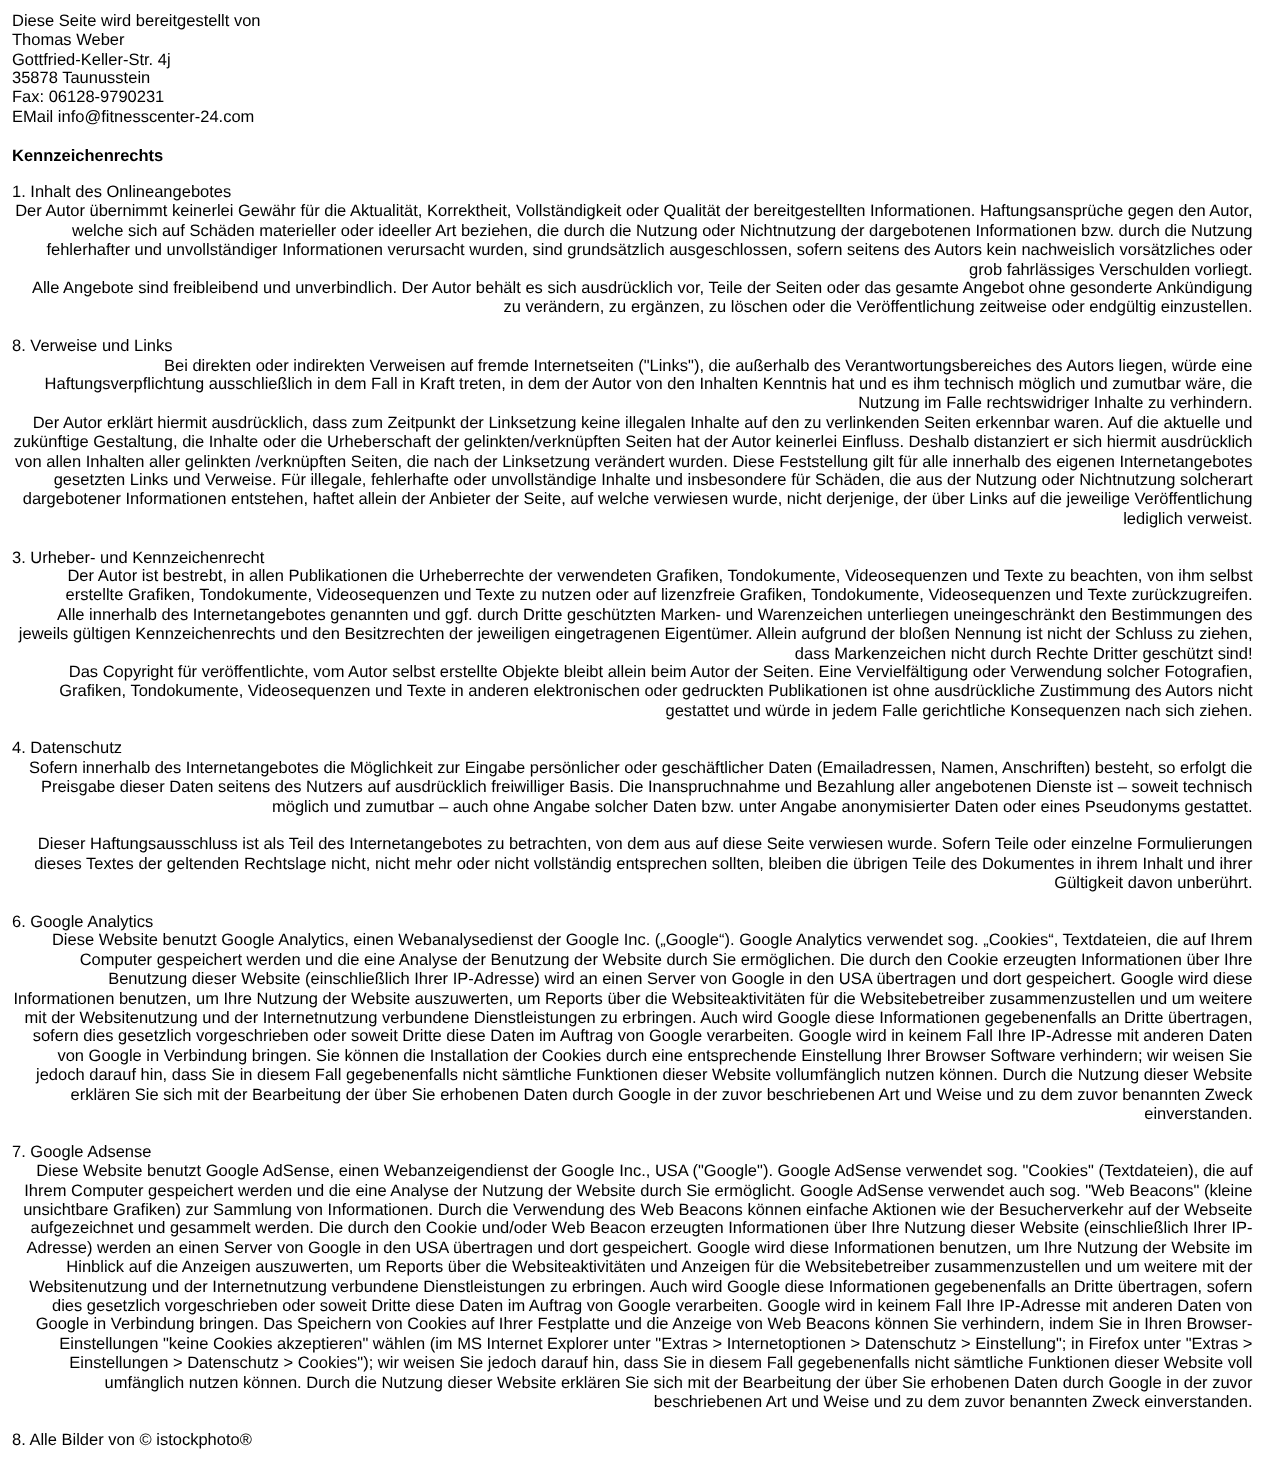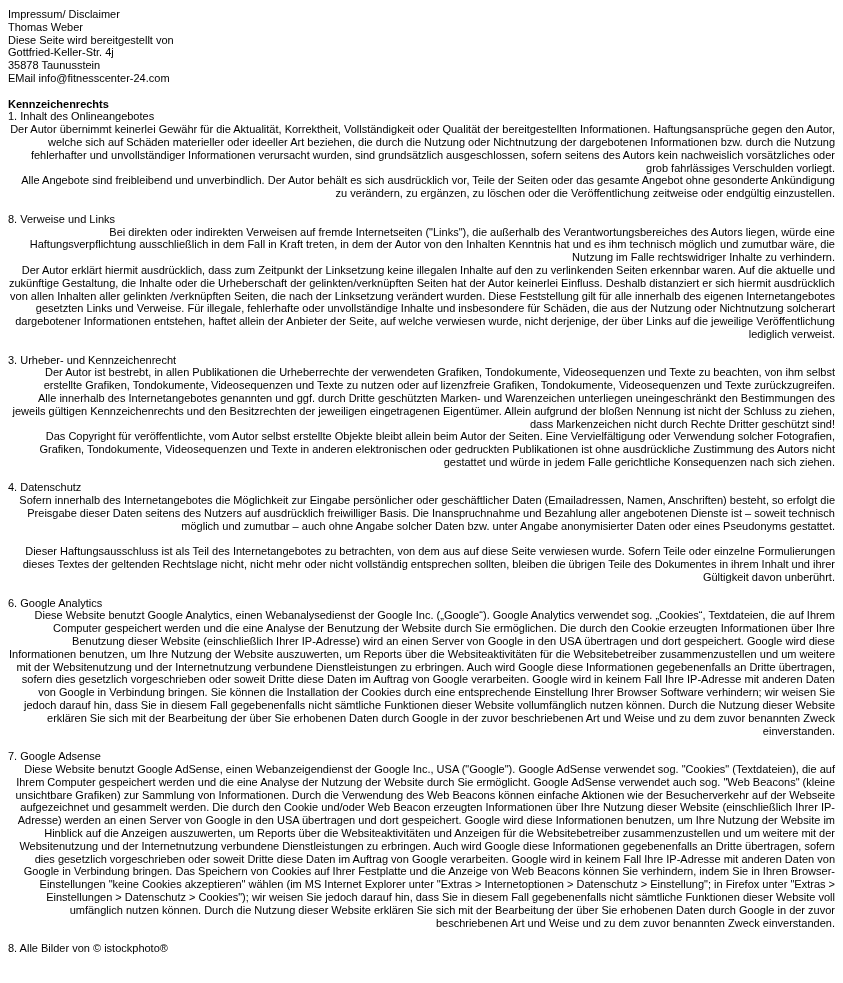--- a/index.html
+++ b/index.html
@@ -23,41 +23,41 @@
     margin: 0;
   }
   .doc-heading {
     font-weight: bold;
     margin-top: 12.8px;
   }
   section {
     margin-top: 12.8px;
   }
   section.no-gap {
-    margin-top: 0;
+    margin-top: 12px;
   }
   .sec-title {
     margin: 0;
   }
   p.para {
     margin: 0;
     text-align: right;
   }
 </style>
 </head>
 <body>
 
 <div class="page">
 
   <div class="header">
-    <div class="line">Impressum/ Disclaimer</div>
+    <div class="line">Diese Seite wird bereitgestellt von</div>
     <div class="line">Thomas Weber</div>
-    <div class="line">Diese Seite wird bereitgestellt von</div>
     <div class="line">Gottfried-Keller-Str. 4j</div>
     <div class="line">35878 Taunusstein</div>
+    <div class="line">Fax: 06128-9790231</div>
     <div class="line">EMail info@fitnesscenter-24.com</div>
   </div>
 
   <div class="doc-heading">Kennzeichenrechts</div>
 
   <section class="no-gap">
     <div class="sec-title">1. Inhalt des Onlineangebotes</div>
     <p class="para">Der Autor übernimmt keinerlei Gewähr für die Aktualität, Korrektheit, Vollständigkeit oder Qualität der bereitgestellten Informationen. Haftungsansprüche gegen den Autor, welche sich auf Schäden materieller oder ideeller Art beziehen, die durch die Nutzung oder Nichtnutzung der dargebotenen Informationen bzw. durch die Nutzung fehlerhafter und unvollständiger Informationen verursacht wurden, sind grundsätzlich ausgeschlossen, sofern seitens des Autors kein nachweislich vorsätzliches oder grob fahrlässiges Verschulden vorliegt.</p>
     <p class="para">Alle Angebote sind freibleibend und unverbindlich. Der Autor behält es sich ausdrücklich vor, Teile der Seiten oder das gesamte Angebot ohne gesonderte Ankündigung zu verändern, zu ergänzen, zu löschen oder die Veröffentlichung zeitweise oder endgültig einzustellen.</p>
   </section>

